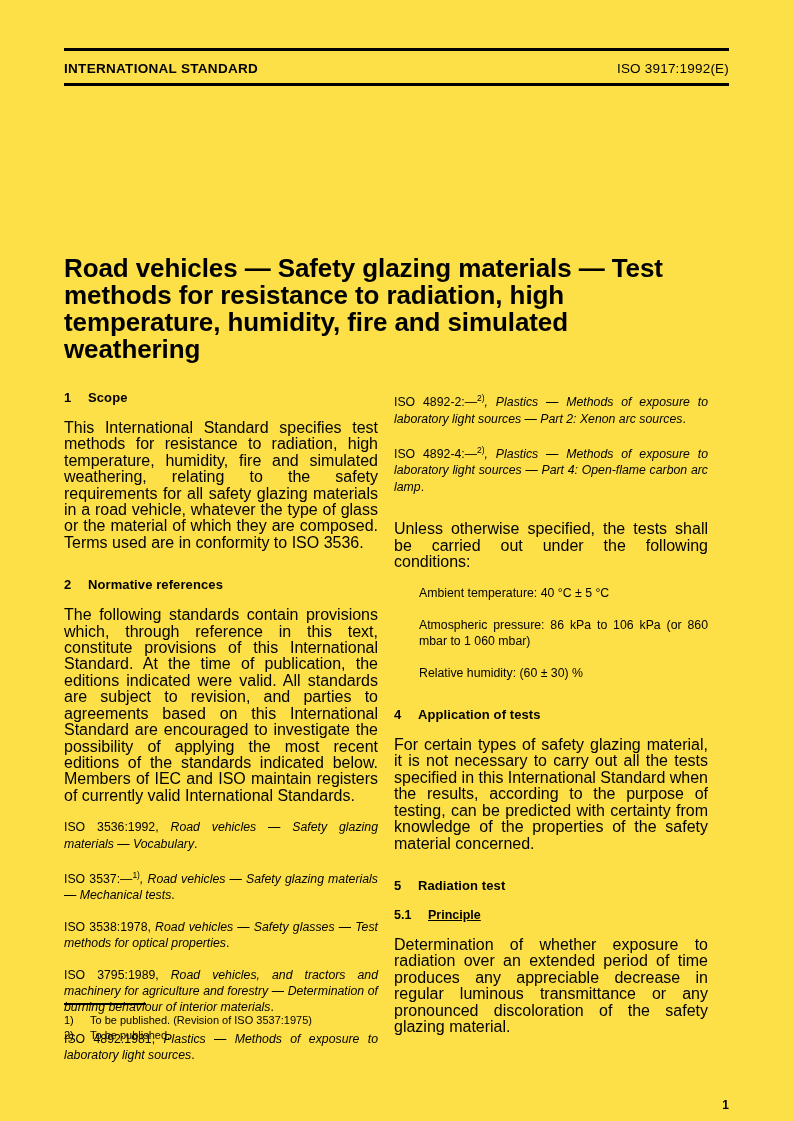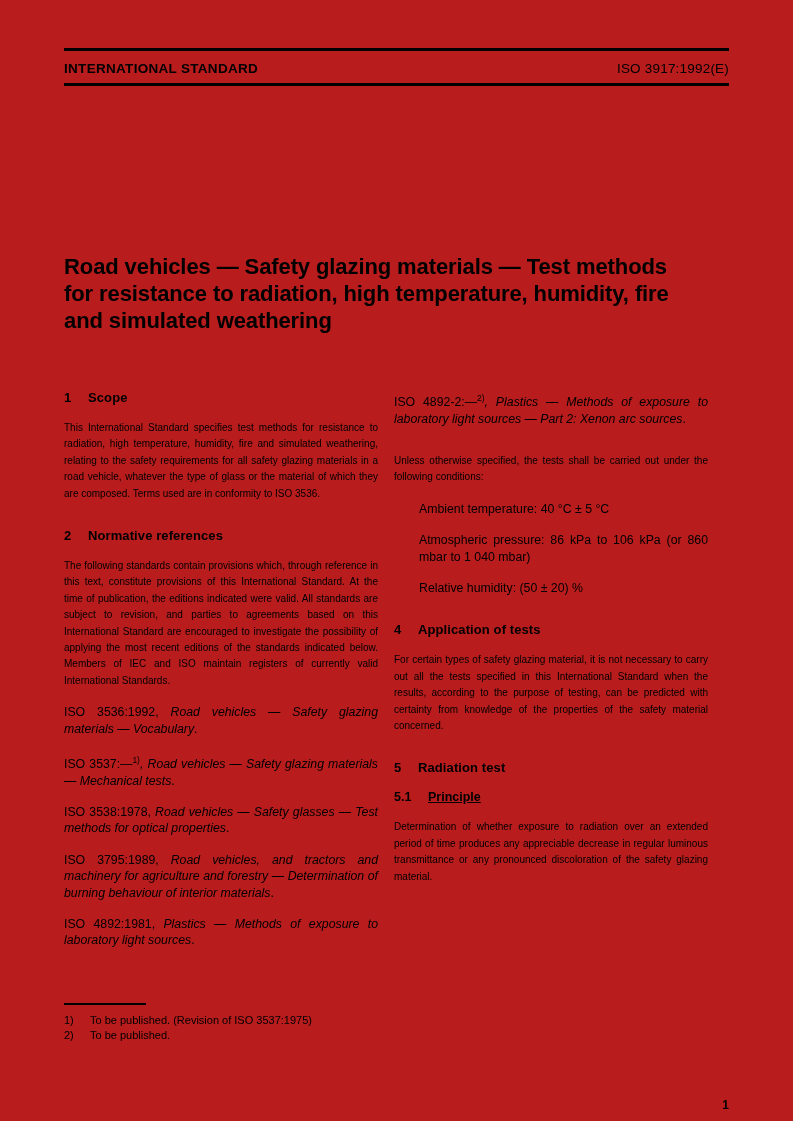--- a/index.html
+++ b/index.html
@@ -14,21 +14,21 @@
     color: #000000;
     position: relative;
     overflow: hidden;
   }
 
   .page {
     position: absolute;
     left: 0; top: 0;
     width: 793px;
     height: 1121px;
-    background: #b91c1c;
+    background: #fde047;
   }
 
   
   .header-rule-top {
     position: absolute;
     left: 64px;
     top: 48px;
     width: 665px;
     height: 3px;
     background: #000;
@@ -61,21 +61,21 @@
     font-weight: normal;
     letter-spacing: 0.2px;
   }
 
   
   .doc-title {
     position: absolute;
     left: 64px;
     top: 238px;
     width: 625px;
-    font-size: 22px;
+    font-size: 26px;
     font-weight: bold;
     line-height: 27px;
     letter-spacing: -0.1px;
   }
 
   
   .body-cols {
     position: absolute;
     left: 64px;
     top: 390px;
@@ -103,21 +103,21 @@
     font-weight: bold;
     margin: 0 0 15px 0;
     text-decoration: underline;
   }
   h3.subsec .num {
     display: inline-block;
     min-width: 34px;
   }
 
   p.body {
-    font-size: 10px;
+    font-size: 16px;
     line-height: 16.4px;
     margin: 0 0 15px 0;
     text-align: justify;
     -webkit-hyphens: none;
     hyphens: none;
   }
   p.body:last-child { margin-bottom: 0; }
 
   p.ref {
     font-size: 12.3px;
@@ -228,28 +228,31 @@
       </p>
 
     </div>
 
     <div class="col">
 
       <p class="ref">
         <span>ISO 4892-2:—</span><sup class="fn">2)</sup><span class="it">, Plastics — Methods of exposure to laboratory light sources — Part 2: Xenon arc sources</span><span>.</span>
       </p>
 
+      <p class="ref">
+        <span>ISO 4892-4:—</span><sup class="fn">2)</sup><span class="it">, Plastics — Methods of exposure to laboratory light sources — Part 4: Open-flame carbon arc lamp</span><span>.</span>
+      </p>
 
       <div class="spacer-sec"></div>
 
       <p class="body">Unless otherwise specified, the tests shall be carried out under the following conditions:</p>
 
       <p class="cond">Ambient temperature: 40 °C ± 5 °C</p>
-      <p class="cond">Atmospheric pressure: 86 kPa to 106 kPa (or 860 mbar to 1 040 mbar)</p>
-      <p class="cond">Relative humidity: (50 ± 20) %</p>
+      <p class="cond">Atmospheric pressure: 86 kPa to 106 kPa (or 860 mbar to 1 060 mbar)</p>
+      <p class="cond">Relative humidity: (60 ± 30) %</p>
 
       <div class="spacer-sec"></div>
 
       <h2 class="sec">
         <span class="num">4</span><span>Application of tests</span>
       </h2>
       <p class="body">For certain types of safety glazing material, it is not necessary to carry out all the tests specified in this International Standard when the results, according to the purpose of testing, can be predicted with certainty from knowledge of the properties of the safety material concerned.</p>
 
       <div class="spacer-sec"></div>
 

